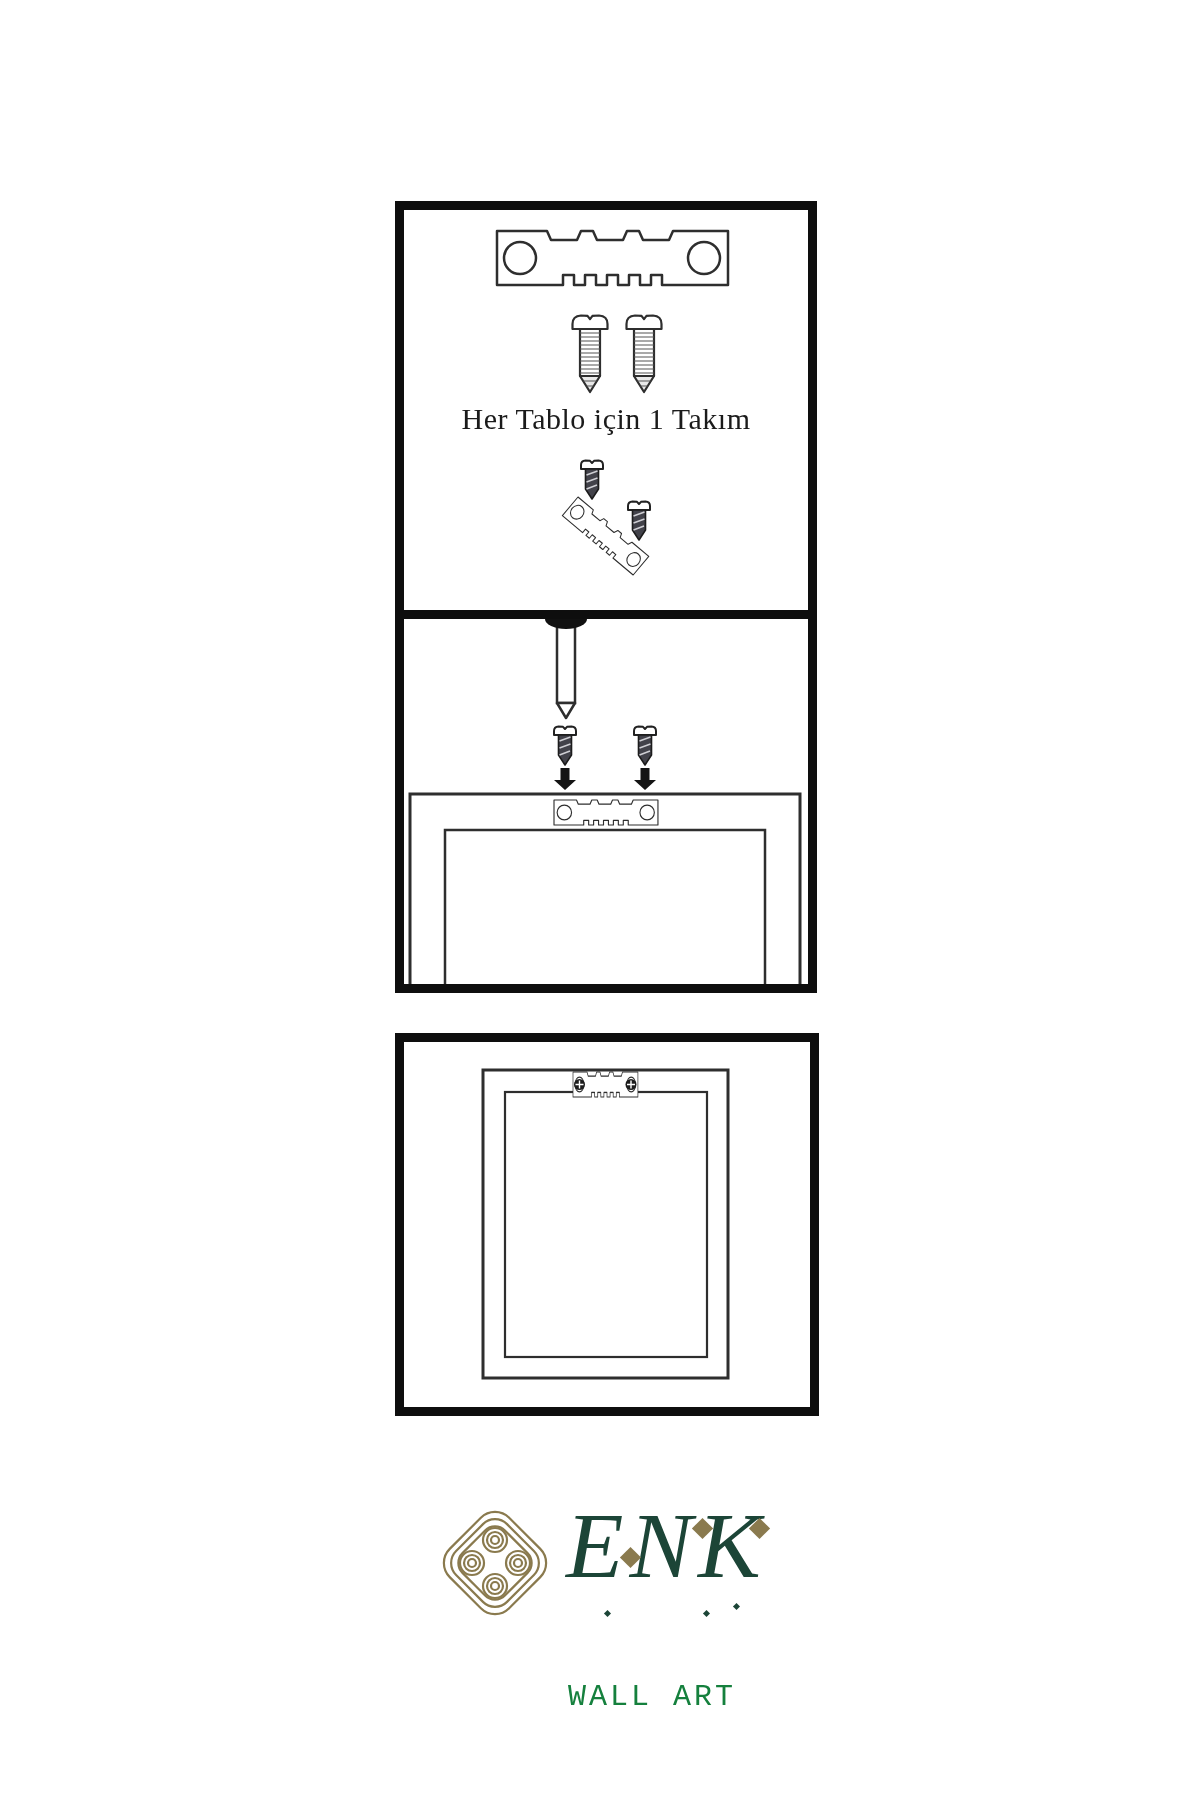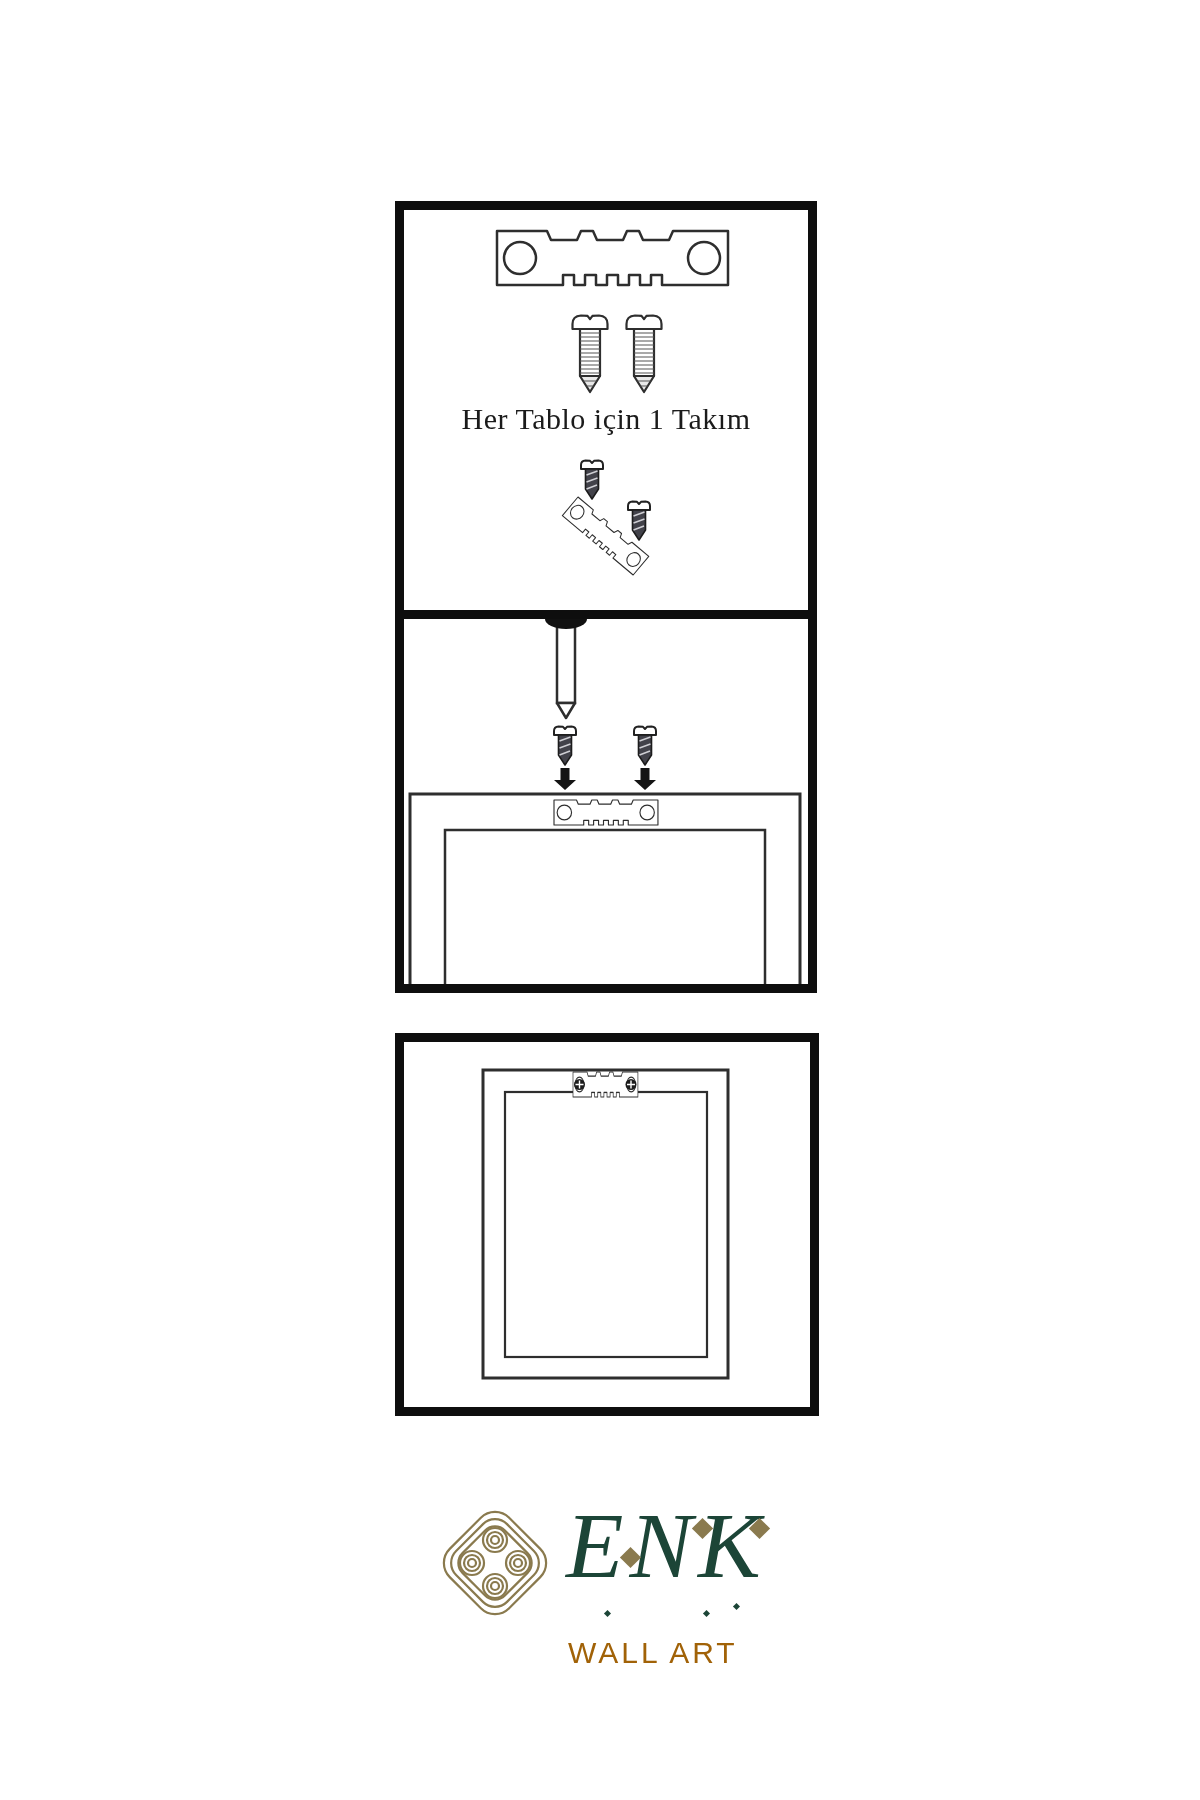--- a/index.html
+++ b/index.html
@@ -16,23 +16,23 @@
     position:absolute;left:0;right:0;top:192px;text-align:center;
     font-family:"Liberation Serif", serif;font-size:30px;letter-spacing:.5px;
     color:#1B1B1B;white-space:nowrap;
   }
   .brandword{
     position:absolute;left:566px;top:1498px;
     font-family:"Liberation Serif", serif;font-size:94px;line-height:1;
     letter-spacing:6px;color:#1C4537;white-space:nowrap;font-style:italic;
   }
   .brandsub{
-    position:absolute;left:568px;top:1638px;
-    font-family:Liberation Sans, sans-serif;font-size:30px;line-height:1;
-    letter-spacing:3px;color:#a16207;white-space:nowrap;
+    position:absolute;left:568px;top:1682px;
+    font-family:Liberation Mono, monospace;font-size:30px;line-height:1;
+    letter-spacing:3px;color:#15803d;white-space:nowrap;
   }
   .dmd{position:absolute;transform:rotate(45deg);background:#8A7A4E;}
   .dmd.big{width:15px;height:15px;}
   .dmd.tiny{width:5px;height:5px;background:#1C4537;}
   .knot{position:absolute;left:437px;top:1500px;}
 </style>
 </head>
 <body>
 
 <svg width="0" height="0" style="position:absolute" aria-hidden="true">

